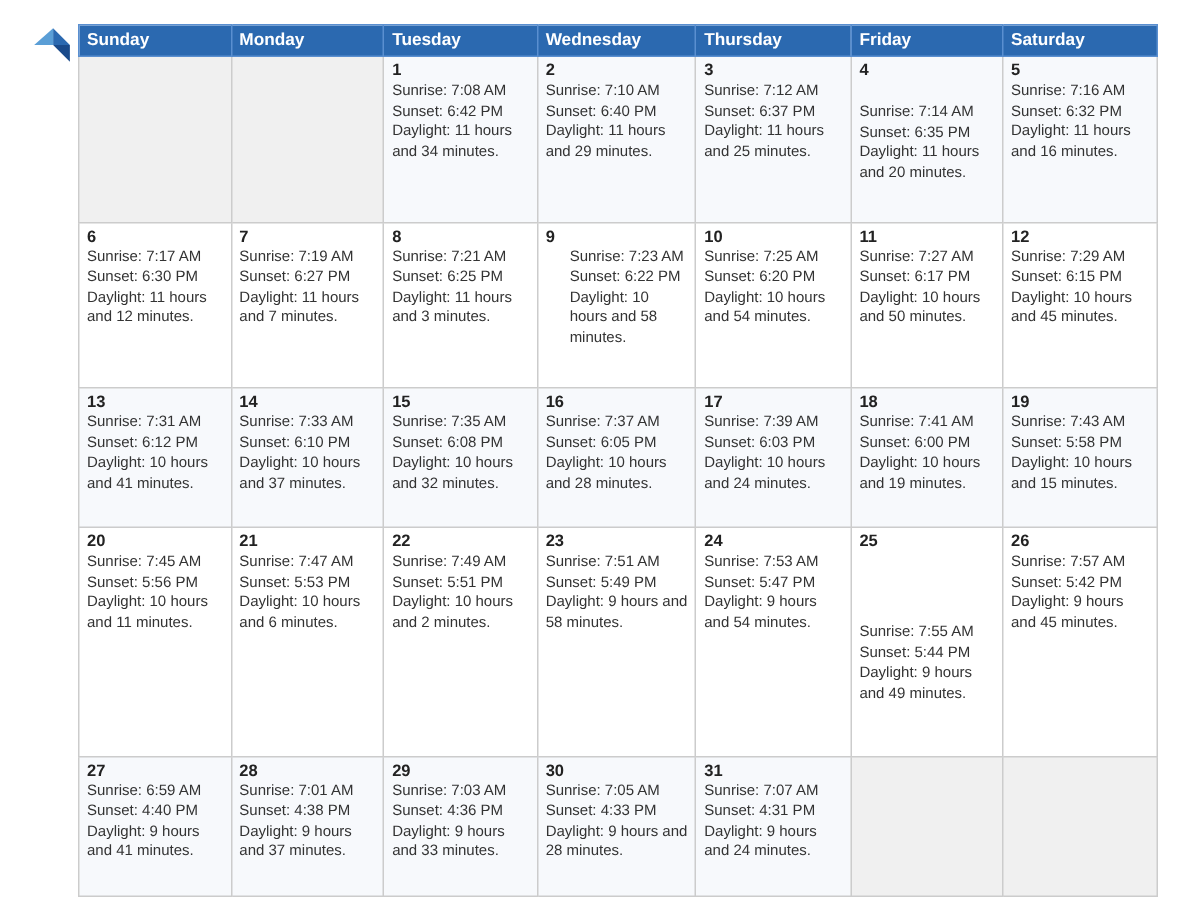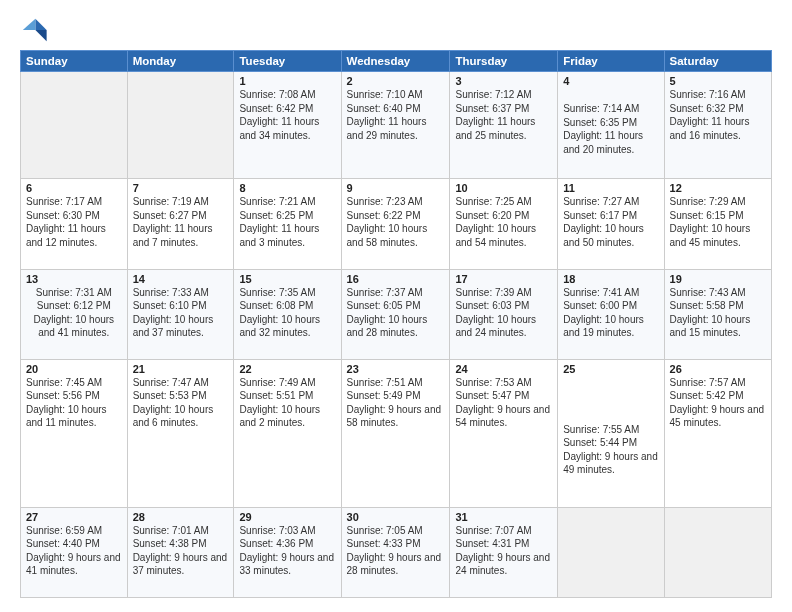--- a/index.html
+++ b/index.html
@@ -8,21 +8,21 @@
       background: #fff;
       width: 792px;
       height: 612px;
       overflow: hidden;
     }
     .page {
       width: 792px;
       height: 608px;
       padding: 16px 20px 10px 20px;
       display: flex;
-      flex-direction: column;
+      flex-direction: row;
     }
     .header {
       display: flex;
       justify-content: space-between;
       align-items: flex-start;
       margin-bottom: 6px;
     }
     .logo {
       display: flex;
       align-items: center;
@@ -190,21 +190,21 @@
 Daylight: 11 hours and 7 minutes.</div>
           </td>
           <td>
             <span class="day-num">8</span>
             <div class="day-detail" style="white-space: pre-line;">Sunrise: 7:21 AM
 Sunset: 6:25 PM
 Daylight: 11 hours and 3 minutes.</div>
           </td>
           <td>
             <span class="day-num">9</span>
-            <div class="day-detail" style="white-space: pre-line;">Sunrise: 7:23 AM
+            <div class="day-detail" style="white-space: pre-line; margin-left: 16px;">Sunrise: 7:23 AM
 Sunset: 6:22 PM
 Daylight: 10 hours and 58 minutes.</div>
           </td>
           <td>
             <span class="day-num">10</span>
             <div class="day-detail" style="white-space: pre-line;">Sunrise: 7:25 AM
 Sunset: 6:20 PM
 Daylight: 10 hours and 54 minutes.</div>
           </td>
           <td>
@@ -216,21 +216,21 @@
           <td>
             <span class="day-num">12</span>
             <div class="day-detail" style="white-space: pre-line;">Sunrise: 7:29 AM
 Sunset: 6:15 PM
 Daylight: 10 hours and 45 minutes.</div>
           </td>
         </tr>
         <tr>
           <td>
             <span class="day-num">13</span>
-            <div class="day-detail" style="white-space: pre-line; text-align: center;">Sunrise: 7:31 AM
+            <div class="day-detail" style="white-space: pre-line;">Sunrise: 7:31 AM
 Sunset: 6:12 PM
 Daylight: 10 hours and 41 minutes.</div>
           </td>
           <td>
             <span class="day-num">14</span>
             <div class="day-detail" style="white-space: pre-line;">Sunrise: 7:33 AM
 Sunset: 6:10 PM
 Daylight: 10 hours and 37 minutes.</div>
           </td>
           <td>

